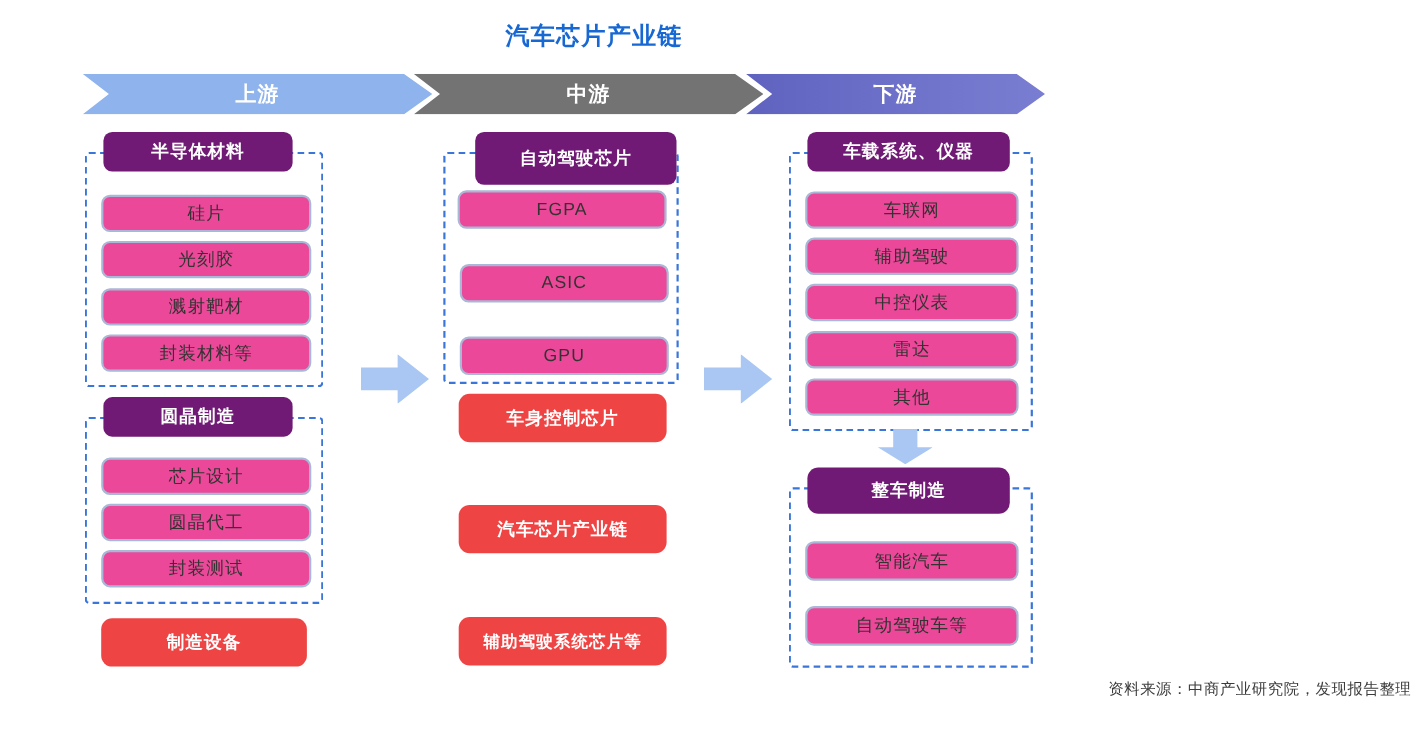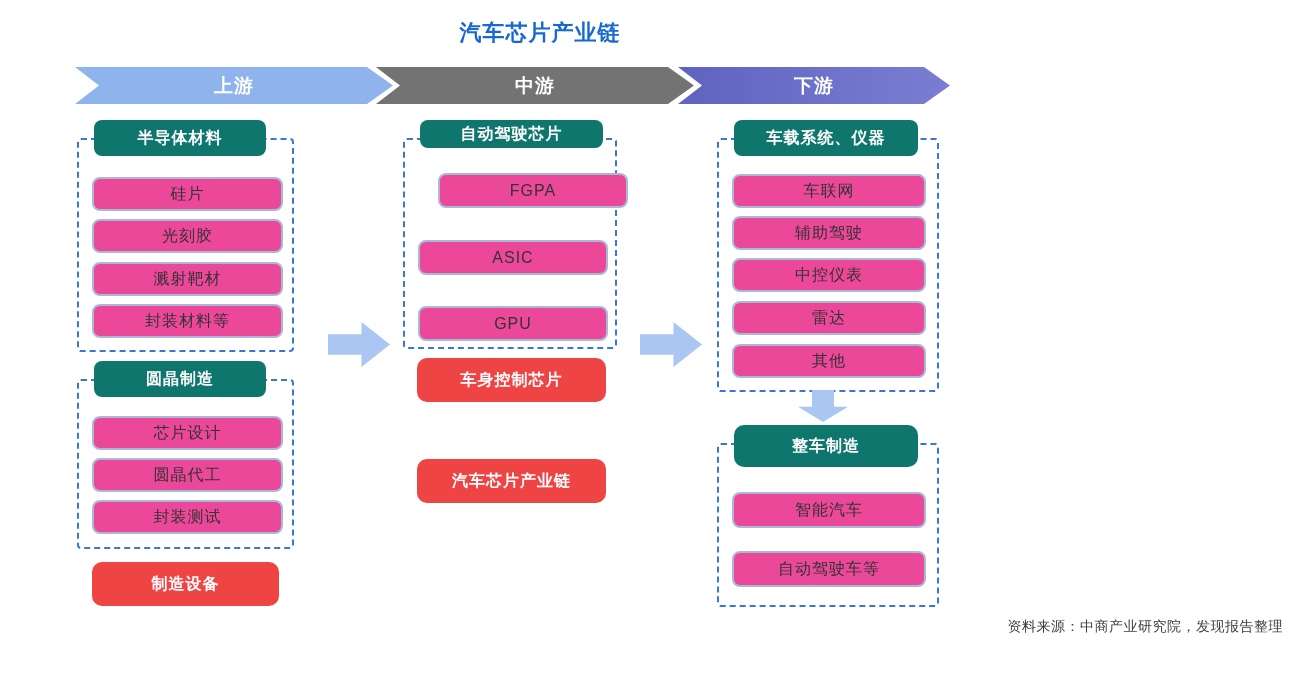--- a/index.html
+++ b/index.html
@@ -17,21 +17,21 @@
     color:#ffffff;font-size:19px;font-weight:bold;letter-spacing:1px;
     clip-path:polygon(0 0, calc(100% - 26px) 0, 100% 50%, calc(100% - 26px) 100%, 0 100%, 24px 50%);
   }
   .b1{left:75px;width:318px;background:#8FB3EC;}
   .b2{left:376px;width:318px;background:#737373;}
   .b3{left:678px;width:272px;background:linear-gradient(90deg,#5F63BF,#7A7ED2);}
   .group{
     position:absolute;border:2px dashed #3A76DA;border-radius:4px;background:transparent;
   }
   .hdr{
-    position:absolute;background:#0f766e;color:#ffffff;font-weight:bold;font-size:16px;
+    position:absolute;background:#701a75;color:#ffffff;font-weight:bold;font-size:16px;
     border-radius:8px;display:flex;align-items:center;justify-content:center;z-index:3;
     letter-spacing:1px;
   }
   .item{
     position:absolute;background:#ec4899;border:2px solid #A9B8D6;border-radius:8px;
     display:flex;align-items:center;justify-content:center;
     font-size:16px;color:#333333;z-index:2;letter-spacing:1px;
   }
   .solid{
     position:absolute;background:#ef4444;color:#ffffff;font-weight:bold;font-size:16px;
@@ -72,27 +72,28 @@
   <div class="hdr" style="left:94px;top:361px;width:172px;height:36px">圆晶制造</div>
   <div class="item" style="left:92px;top:458px;width:187px;height:30px">圆晶代工</div>
   <div class="item" style="left:92px;top:416px;width:187px;height:30px">芯片设计</div>
   <div class="item" style="left:92px;top:500px;width:187px;height:30px">封装测试</div>
 
   <div class="solid" style="left:92px;top:562px;width:187px;height:44px">制造设备</div>
 
   <div class="arrow-right" style="left:328px;top:322px;width:62px;height:45px"></div>
 
   <div class="group" style="left:403px;top:138px;width:210px;height:207px"></div>
-  <div class="hdr" style="left:420px;top:120px;width:183px;height:28px">自动驾驶芯片</div>
-  <div class="item" style="left:438px;top:173px;width:186px;height:31px">FGPA</div>
+  <div class="hdr" style="left:432px;top:120px;width:183px;height:48px">自动驾驶芯片</div>
+  <div class="item" style="left:416px;top:173px;width:186px;height:31px">FGPA</div>
   <div class="item" style="left:418px;top:240px;width:186px;height:31px">ASIC</div>
   <div class="item" style="left:418px;top:306px;width:186px;height:31px">GPU</div>
 
   <div class="solid" style="left:417px;top:358px;width:189px;height:44px">车身控制芯片</div>
   <div class="solid" style="left:417px;top:459px;width:189px;height:44px">汽车芯片产业链</div>
+  <div class="solid" style="left:417px;top:561px;width:189px;height:44px;font-size:15px">辅助驾驶系统芯片等</div>
 
   <div class="arrow-right" style="left:640px;top:322px;width:62px;height:45px"></div>
 
   <div class="group" style="left:717px;top:138px;width:218px;height:250px"></div>
   <div class="hdr" style="left:734px;top:120px;width:184px;height:36px">车载系统、仪器</div>
   <div class="item" style="left:732px;top:174px;width:190px;height:30px">车联网</div>
   <div class="item" style="left:732px;top:216px;width:190px;height:30px">辅助驾驶</div>
   <div class="item" style="left:732px;top:258px;width:190px;height:30px">中控仪表</div>
   <div class="item" style="left:732px;top:301px;width:190px;height:30px">雷达</div>
   <div class="item" style="left:732px;top:344px;width:190px;height:30px">其他</div>

